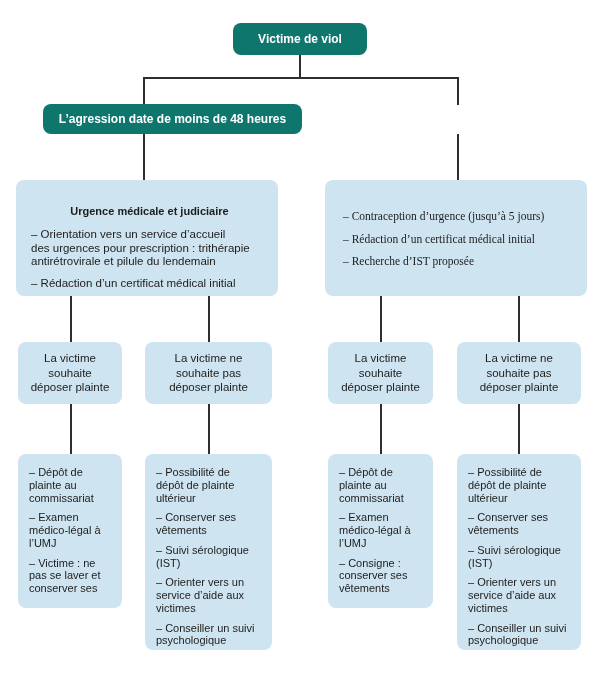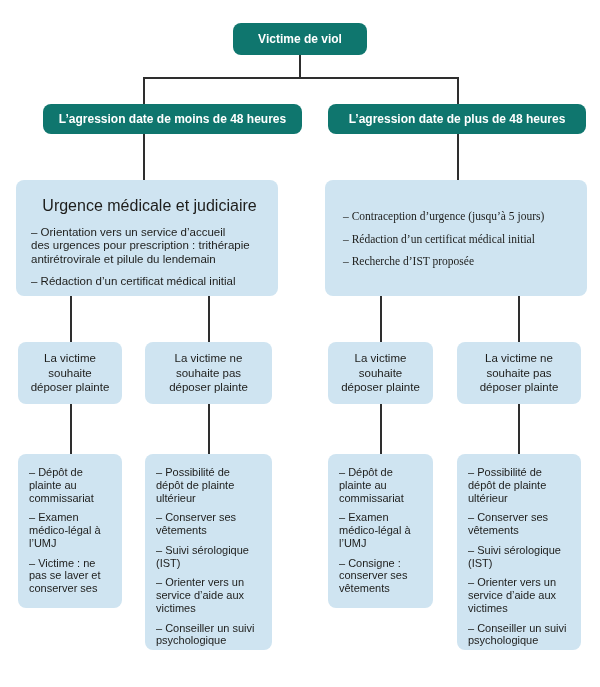--- a/index.html
+++ b/index.html
@@ -23,21 +23,21 @@
   .hline{height:1.5px;}
 
   
   .root-box{left:233px;top:23px;width:134px;height:32px;}
   .hdr-left{left:14px;top:104px;width:259px;height:30px;margin-left:29px;}
   .hdr-right{left:328px;top:104px;width:258px;height:30px;}
 
   .big{padding:13px 10px 8px 15px;font-size:11.5px;line-height:1.18;}
   .big-left{left:16px;top:180px;width:262px;height:116px;}
   .big-right{left:325px;top:180px;width:262px;height:116px;padding-top:30px;padding-left:18px;font-family:Liberation Serif, serif;}
-  .big .title{font-weight:normal;font-size:16px;text-align:center;margin:4px 0 10px 0;}
+  .big .title{font-weight:bold;font-size:11px;text-align:center;margin:12px 0 10px 0;}
   .bullet{white-space:pre-line;margin:0 0 8px 0;}
   .big-right .bullet{margin-bottom:9px;}
 
   .choice{display:flex;align-items:center;justify-content:center;text-align:center;
           font-size:11.5px;line-height:1.25;white-space:pre-line;}
   .choice-a{left:18px;top:342px;width:104px;height:62px;}
   .choice-b{left:145px;top:342px;width:127px;height:62px;}
   .choice-c{left:328px;top:342px;width:105px;height:62px;}
   .choice-d{left:457px;top:342px;width:124px;height:62px;}
 
@@ -80,21 +80,20 @@
   <div class="vline c-m3"></div>
   <div class="vline c-m4"></div>
   <div class="vline c-b1"></div>
   <div class="vline c-b2"></div>
   <div class="vline c-b3"></div>
   <div class="vline c-b4"></div>
 
   <div class="node cyan root-box">Victime de viol</div>
 
   <div class="node cyan hdr-left">L’agression date de moins de 48 heures</div>
-  <div class="node cyan hdr-right">L’agression date de plus de 48 heures</div>
 
   <div class="node light big big-left">
     <p class="title">Urgence médicale et judiciaire</p>
     <p class="bullet">– Orientation vers un service d’accueil
 des urgences pour prescription : trithérapie
 antirétrovirale et pilule du lendemain</p>
     <p class="bullet">– Rédaction d’un certificat médical initial</p>
   </div>
 
   <div class="node light big big-right">

